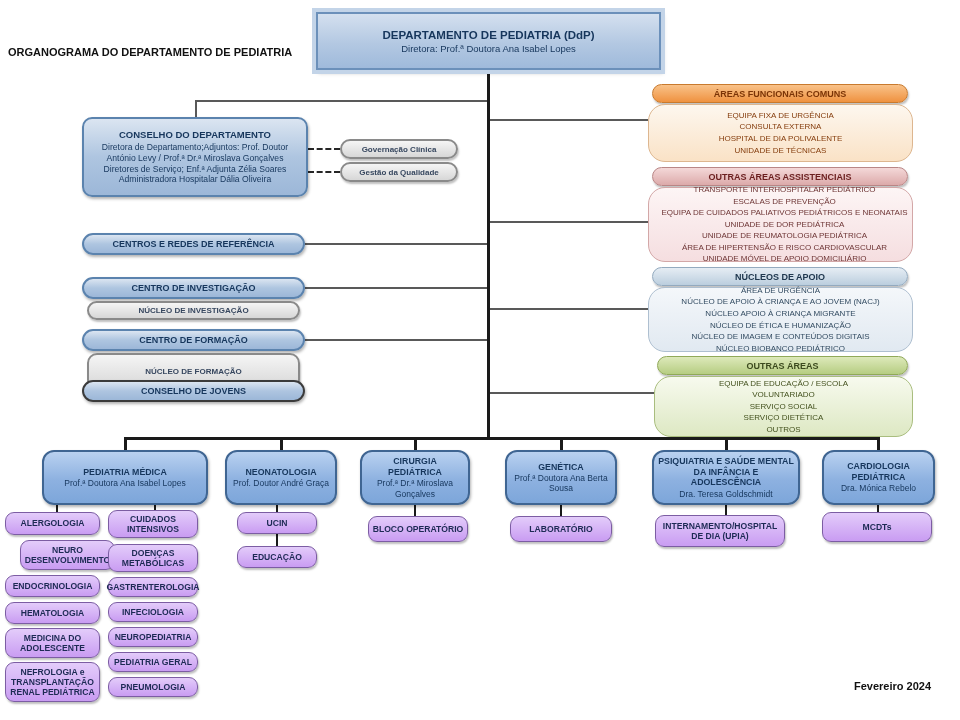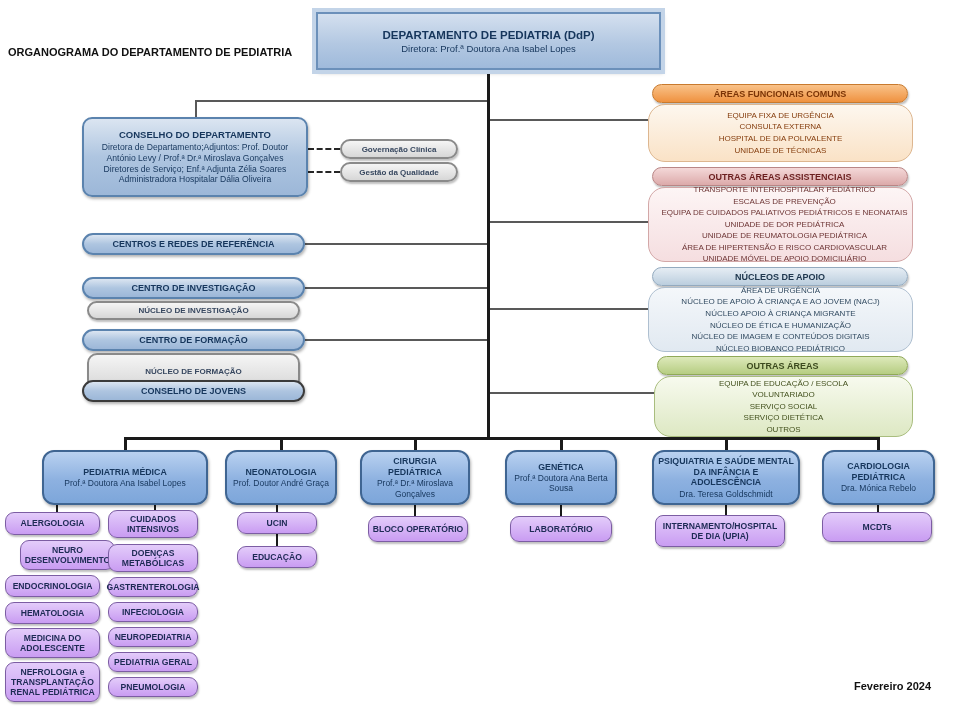--- a/index.html
+++ b/index.html
@@ -178,18 +178,18 @@
   <div class="abs unit ctr" style="left:108px;top:602px;width:90px;height:20px;">INFECIOLOGIA</div>
   <div class="abs unit ctr" style="left:108px;top:627px;width:90px;height:20px;">NEUROPEDIATRIA</div>
   <div class="abs unit ctr" style="left:108px;top:652px;width:90px;height:20px;">PEDIATRIA GERAL</div>
   <div class="abs unit ctr" style="left:108px;top:677px;width:90px;height:20px;">PNEUMOLOGIA</div>
 
   <div class="abs unit ctr" style="left:237px;top:512px;width:80px;height:22px;">UCIN</div>
   <div class="abs unit ctr" style="left:237px;top:546px;width:80px;height:22px;">EDUCAÇÃO</div>
 
   <div class="abs unit ctr" style="left:368px;top:516px;width:100px;height:26px;">BLOCO OPERATÓRIO</div>
   <div class="abs unit ctr" style="left:510px;top:516px;width:102px;height:26px;">LABORATÓRIO</div>
-  <div class="abs unit ctr" style="left:655px;top:515px;width:130px;height:32px;border-radius:8px;">INTERNAMENTO/HOSPITAL DE  DIA (UPIA)</div>
+  <div class="abs unit ctr" style="left:655px;top:515px;width:130px;height:32px;">INTERNAMENTO/HOSPITAL DE  DIA (UPIA)</div>
   <div class="abs unit ctr" style="left:822px;top:512px;width:110px;height:30px;">MCDTs</div>
 
   <div class="abs datelabel" style="left:854px;top:680px;">Fevereiro 2024</div>
 
 </div>
 
 </body></html>

